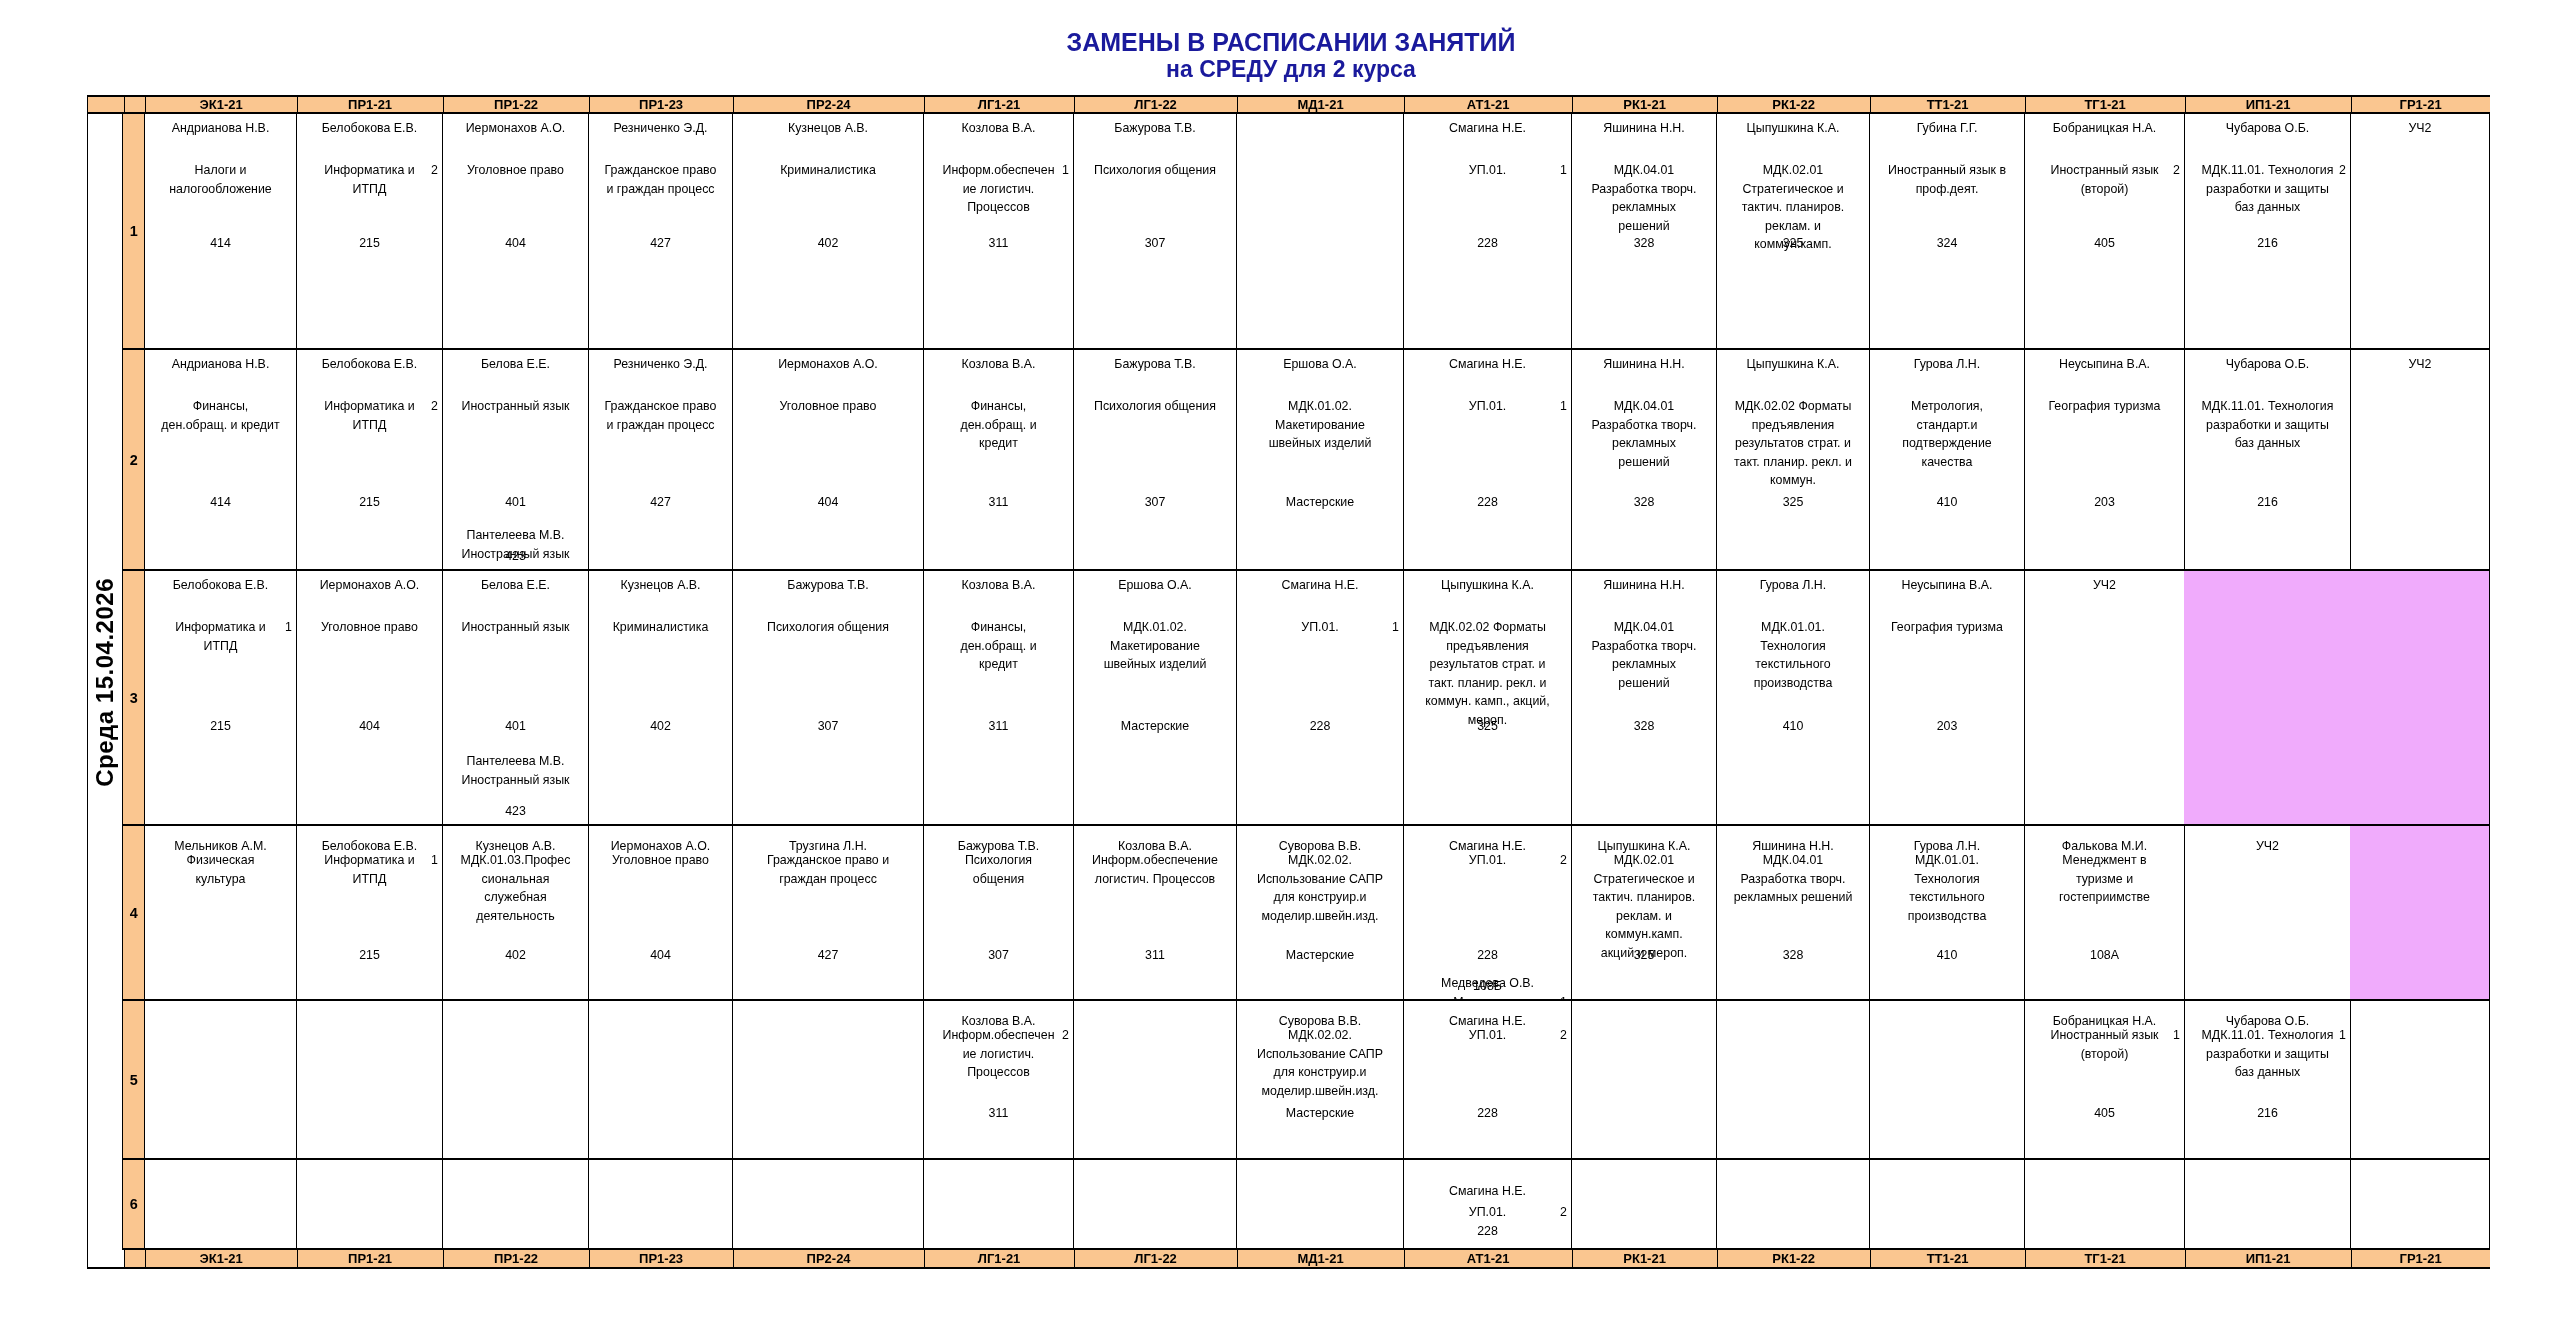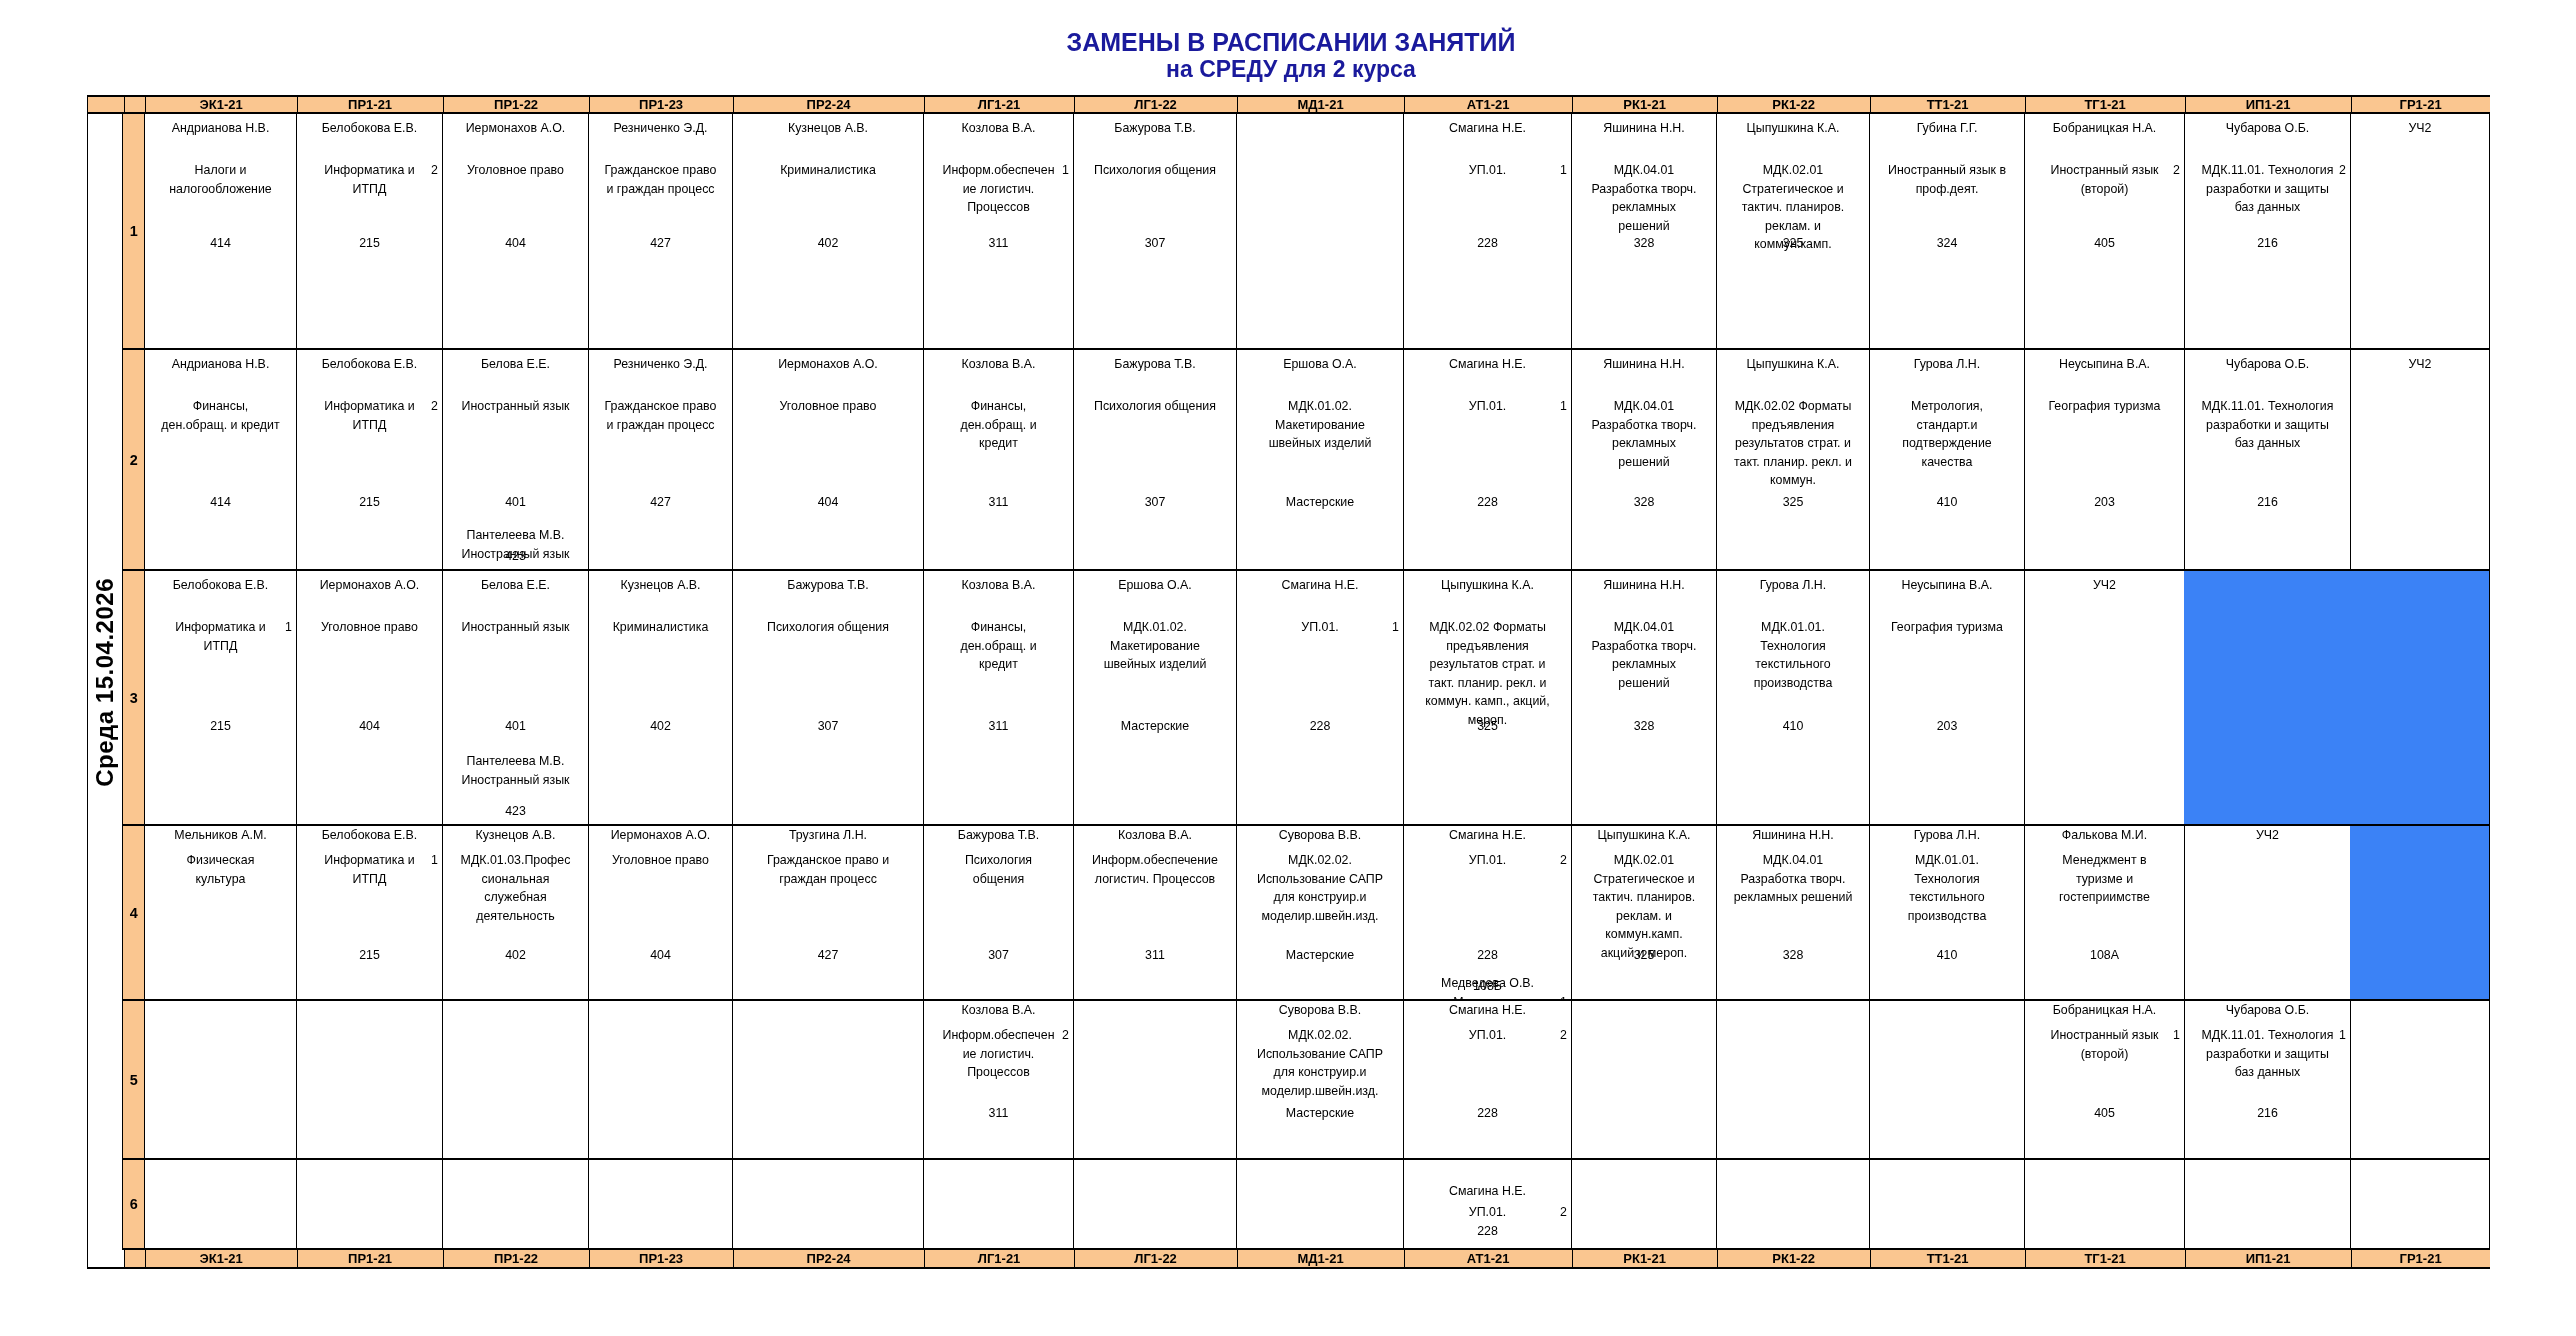--- a/index.html
+++ b/index.html
@@ -9,21 +9,21 @@
     --cols-body: 20.6px 152px 146px 146px 144px 191px 150px 163px 167px 168px 145px 153px 155px 160px 166px 139px;
     --cols-all: 36px var(--cols-body);
   }
   *{box-sizing:border-box;margin:0;padding:0}
   body{width:2582px;height:1337px;background:#fff;font-family:"Liberation Sans",sans-serif;color:#000;position:relative;overflow:hidden}
 
   .title{position:absolute;top:28px;left:0;width:100%;text-align:center;color:var(--titleblue);font-weight:bold}
   .title .t1{font-size:25px;line-height:28px}
   .title .t2{font-size:23px;line-height:26px}
 
-  .tbl{position:absolute;left:87px;top:95px;width:2403px;border:1px solid var(--line);border-top-width:2.6px;border-bottom-width:2.6px;background:#3b82f6}
+  .tbl{position:absolute;left:87px;top:95px;width:2403px;border:1px solid var(--line);border-top-width:2.6px;border-bottom-width:2.6px;background:#f0abfc}
 
   .hrow,.frow{display:grid;grid-template-columns:var(--cols-all);height:17px}
   .hrow{border-bottom:2.6px solid var(--line)}
   .frow{border-top:0}
   .hrow>div,.frow>div{background:var(--orange);display:flex;align-items:center;justify-content:center;font-weight:bold;font-size:13px}
   .hrow>div+div,.frow>div+div{border-left:1px solid var(--line)}
   .frow>div.datepad{background:#fff}
 
   .tbody{display:flex}
   .datecol{width:36px;border-right:1px solid var(--line);display:flex;align-items:center;justify-content:center;background:#fff}
@@ -47,21 +47,21 @@
   .r1{height:236px}.r2{height:221px}.r3{height:255px}.r4{height:175px}.r5{height:159px}.r6{height:90px}
   .r1 .subject,.r2 .subject,.r3 .subject{top:47px}
   .r4 .subject,.r5 .subject{top:25px}
   .r6 .subject{top:43px}
   .r1 .room{top:120px}
   .r2 .room{top:143px}
   .r3 .room{top:146px}
   .r4 .room{top:120px}
   .r5 .room{top:103px}
   .r6 .room{top:62px}
-  .r4 .teacher,.r5 .teacher{padding-top:0}
+  .r4 .teacher,.r5 .teacher{padding-top:11px}
   .r6 .teacher{padding-top:21.6px}
   .r2 .extra{top:176px}
   .r3 .extra{top:181px}
   .r4 .extra{top:148px}
   .cell,.subject span,.extra-line span{overflow-wrap:break-word}
 </style>
 </head>
 <body>
 
 <div class="title">

